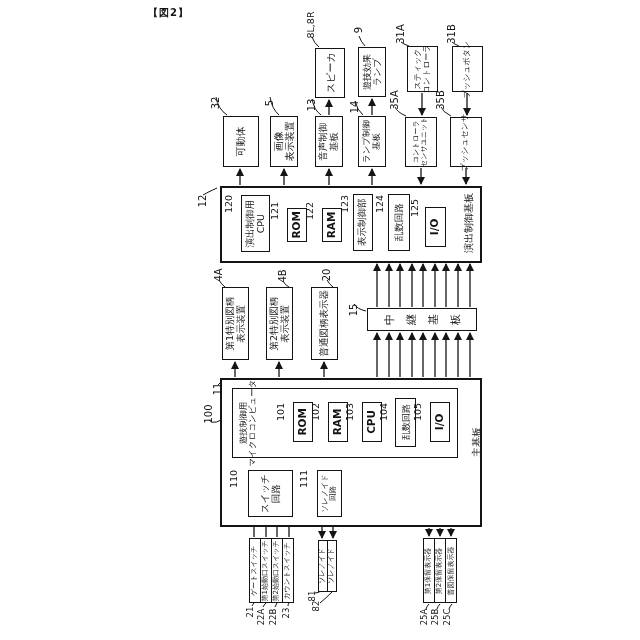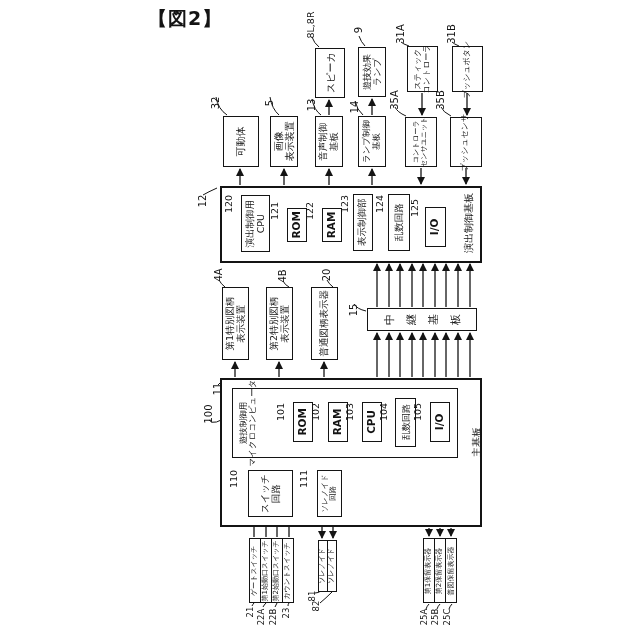--- a/index.html
+++ b/index.html
@@ -1,18 +1,18 @@
 <!DOCTYPE html>
 <html><head>
 <meta charset="utf-8">
 <style>
   html,body{margin:0;padding:0;background:#fff;}
   body{width:640px;height:640px;font-family:"DejaVu Sans","Liberation Sans",sans-serif;color:#141414;}
   .stage{position:relative;width:640px;height:640px;background:#fff;overflow:hidden;}
-  .fig-title{position:absolute;left:148px;top:6px;font-size:19px;font-weight:bold;letter-spacing:1px;text-align:right;}
+  .fig-title{position:absolute;left:148px;top:6px;font-size:10px;font-weight:bold;letter-spacing:1px;text-align:right;}
   .wires{position:absolute;left:0;top:0;pointer-events:none;}
   .box{position:absolute;border:1.6px solid #141414;background:#fff;display:flex;align-items:center;justify-content:center;box-sizing:border-box;}
   .board{border-width:2px;}
   .thin{border-width:1.3px;}
   .vt{transform:rotate(-90deg);white-space:pre;text-align:center;line-height:1.12;display:block;}
   .plabel{position:absolute;width:0;height:0;}
   .plabel>span{position:absolute;left:0;top:0;transform:translate(-50%,-50%) rotate(-90deg);white-space:pre;text-align:center;line-height:1.1;display:block;}
   .ref>span{font-size:10px;}
   .ref-s>span{font-size:9.5px;}
   .ref-xs>span{font-size:8.5px;}

